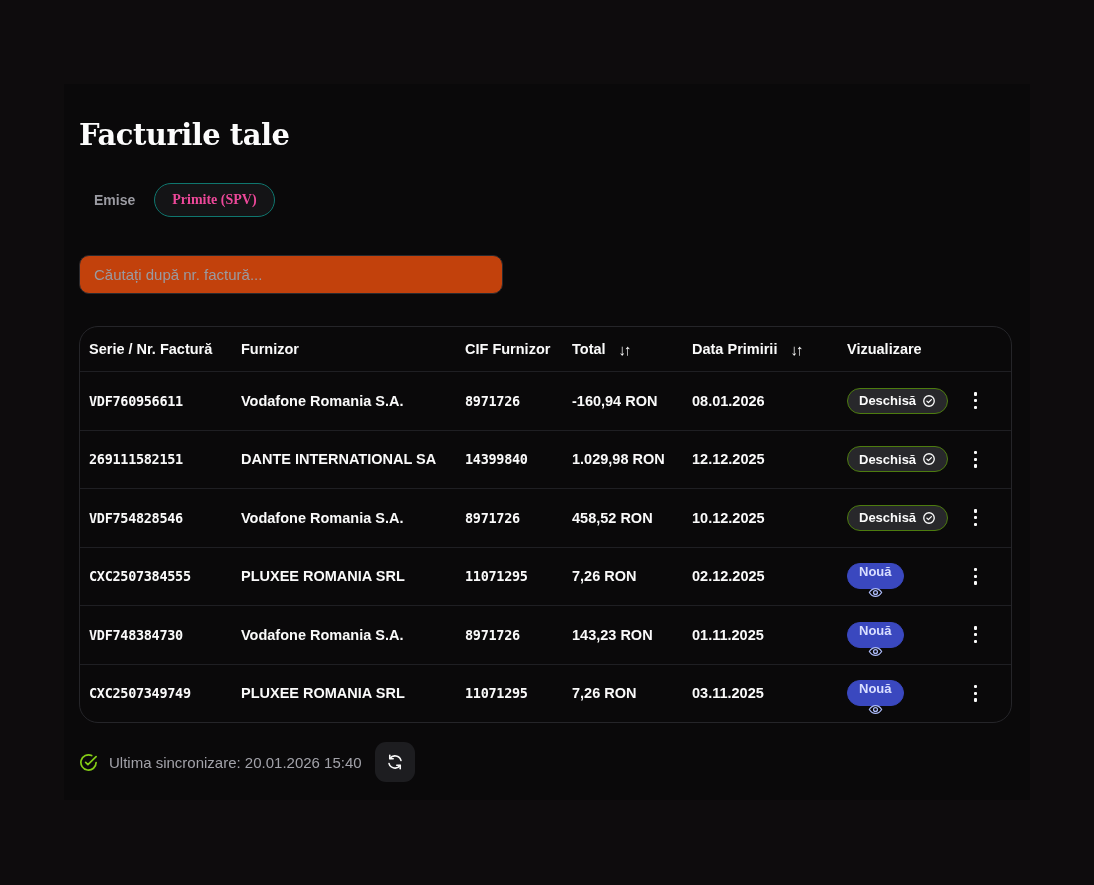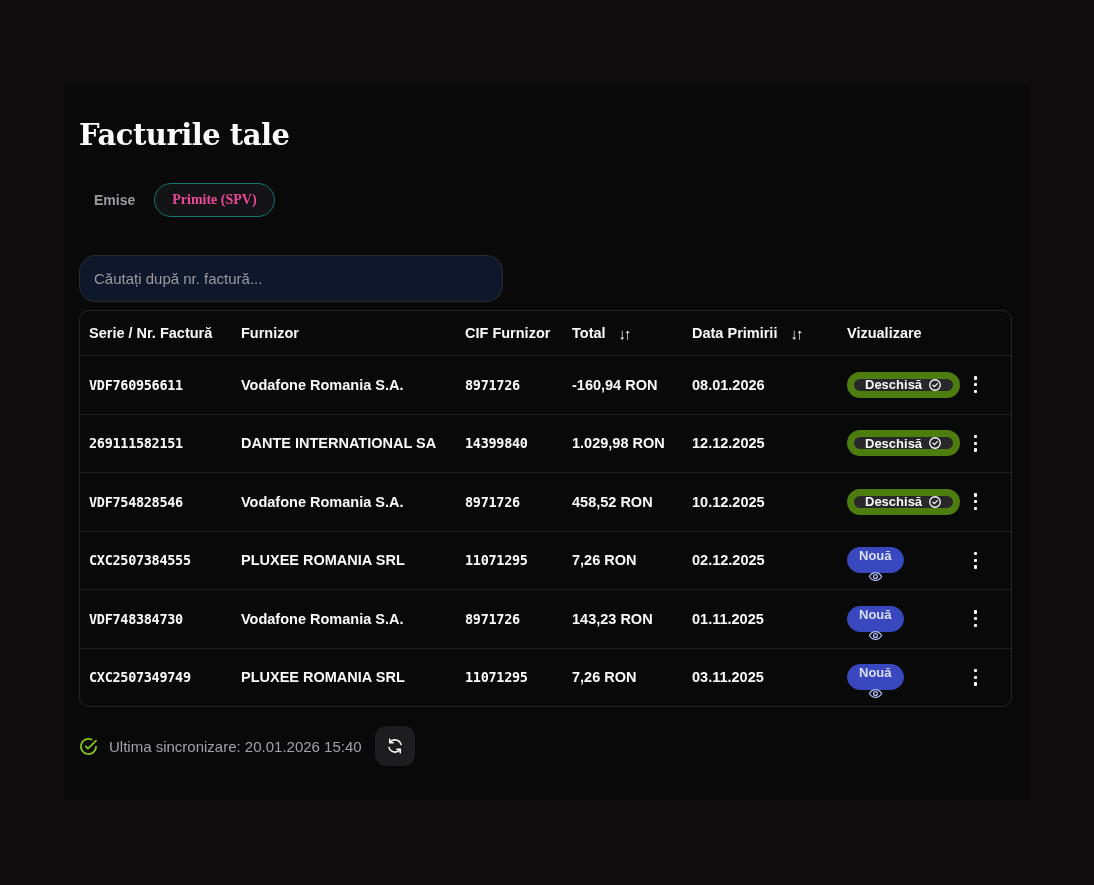--- a/index.html
+++ b/index.html
@@ -45,37 +45,37 @@
     color: #ec4899;
     font-weight: 700;
     background: #141416;
     border: 1px solid #0f766e;
     padding: 8px 17px;
     font-family: Liberation Serif, serif;
   }
   .search-wrap { margin-top: 38px; }
   .search-input {
     width: 424px;
-    height: 47px;
-    background: #0f172a;
+    height: 39px;
+    background: #c2410c;
     border: 1px solid #2a2a2e;
-    border-radius: 16px;
+    border-radius: 10px;
     padding: 0 14px;
     font-family: "Liberation Sans", sans-serif;
     font-size: 15px;
     color: #e4e4e7;
     outline: none;
   }
   .search-input::placeholder { color: #9a9aa1; }
 
   .invoice-table {
-    margin-top: 8px;
+    margin-top: 32px;
     width: 933px;
     border: 1px solid #252529;
-    border-radius: 10px;
+    border-radius: 19px;
     overflow: hidden;
   }
   .t-row {
     display: grid;
     grid-template-columns: 152px 224px 107px 120px 155px 1fr;
     align-items: center;
     padding-left: 9px;
     min-height: 58.5px;
     border-top: 1px solid #1f1f23;
   }
@@ -118,21 +118,21 @@
     gap: 6px;
     height: 26px;
     padding: 0 11px;
     border-radius: 13px;
     font-size: 13px;
     font-weight: 700;
     cursor: pointer;
     white-space: nowrap;
   }
   .badge .icon-eye, .badge .icon-check { display: none; line-height: 0; }
-  .badge--open { background: #28282b; color: #fafafa; border: 7px solid #4d7c0f; }
+  .badge--open { background: #28282b; color: #fafafa; border: 1px solid #4d7c0f; }
   .badge--open .icon-check { display: inline-block; }
   .badge--new { background: #3a48bf; color: #d9dfff; border: 1px solid #3a48bf; flex-direction: column; }
   .badge--new .icon-eye { display: inline-block; }
   .kebab {
     display: flex;
     flex-direction: column;
     gap: 3.5px;
     padding: 6px;
     cursor: pointer;
   }

